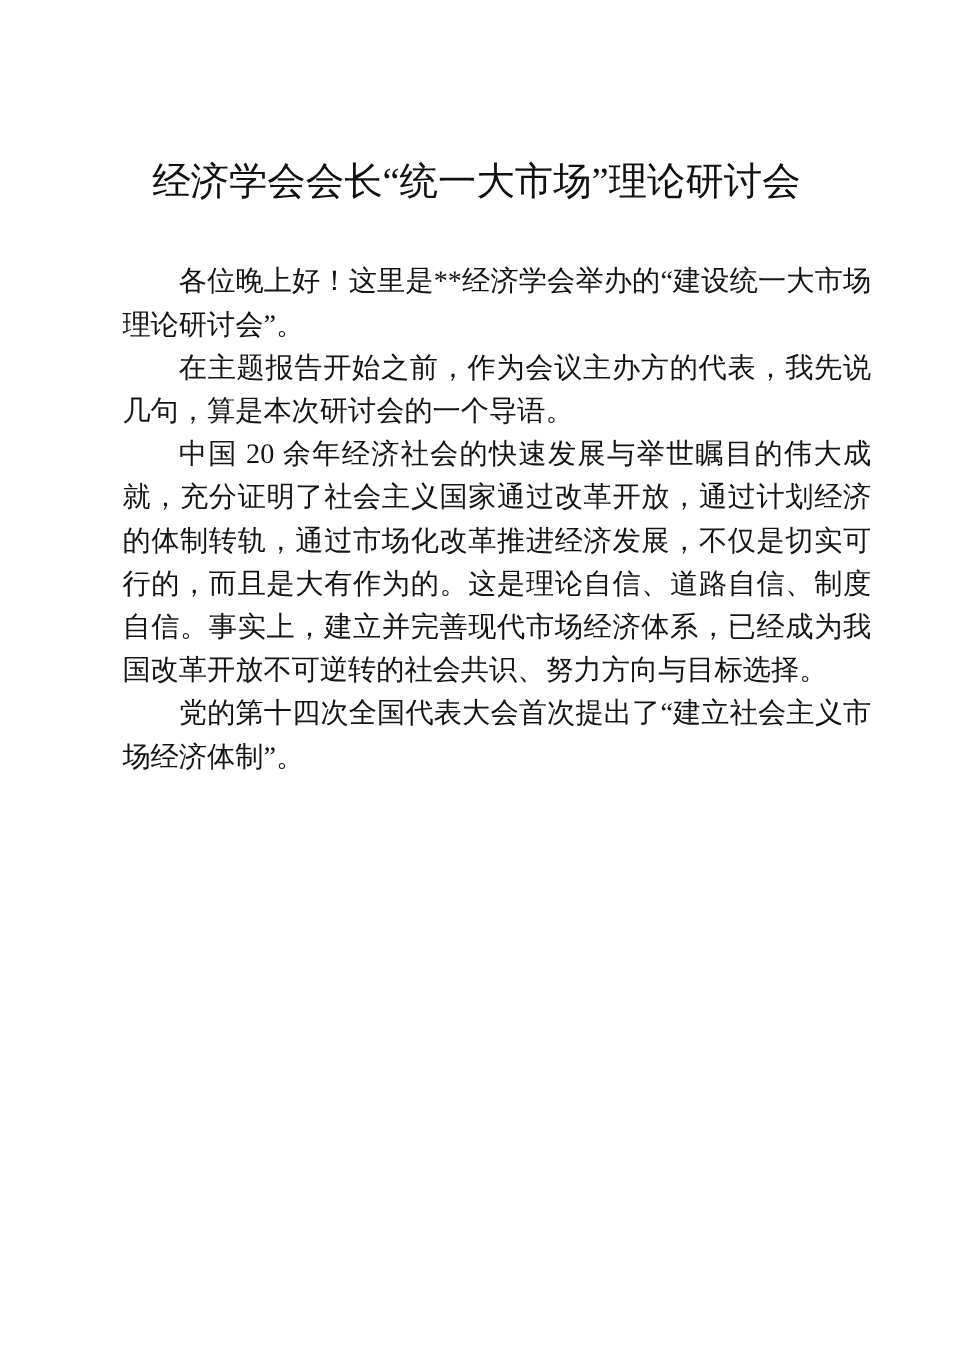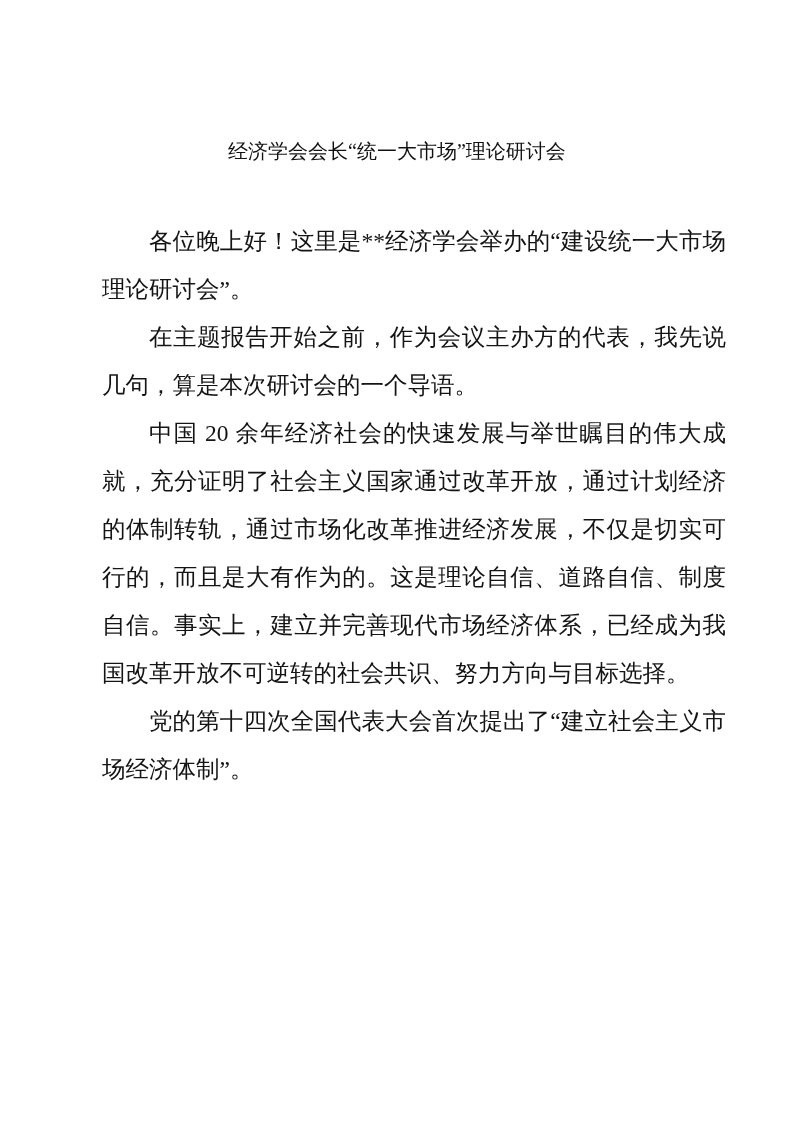--- a/index.html
+++ b/index.html
@@ -12,30 +12,30 @@
     width: 794px;
     height: 1122px;
     background: #ffffff;
     overflow: hidden;
     font-family: "Liberation Serif", "DejaVu Serif", serif;
     color: #141414;
   }
   .doc-title {
     padding-top: 121px;
     text-align: center;
-    font-size: 20px;
+    font-size: 32px;
     line-height: 60px;
     font-weight: 400;
     color: #111111;
   }
   .doc-body {
     margin: 36px 0 0 102px;
     width: 624px;
     font-size: 23.5px;
-    line-height: 48px;
+    line-height: 36px;
     text-align: justify;
   }
   .para {
     margin: 0;
     padding: 0;
     text-indent: 2em;
     word-break: normal;
     line-break: strict;
   }
 </style>

